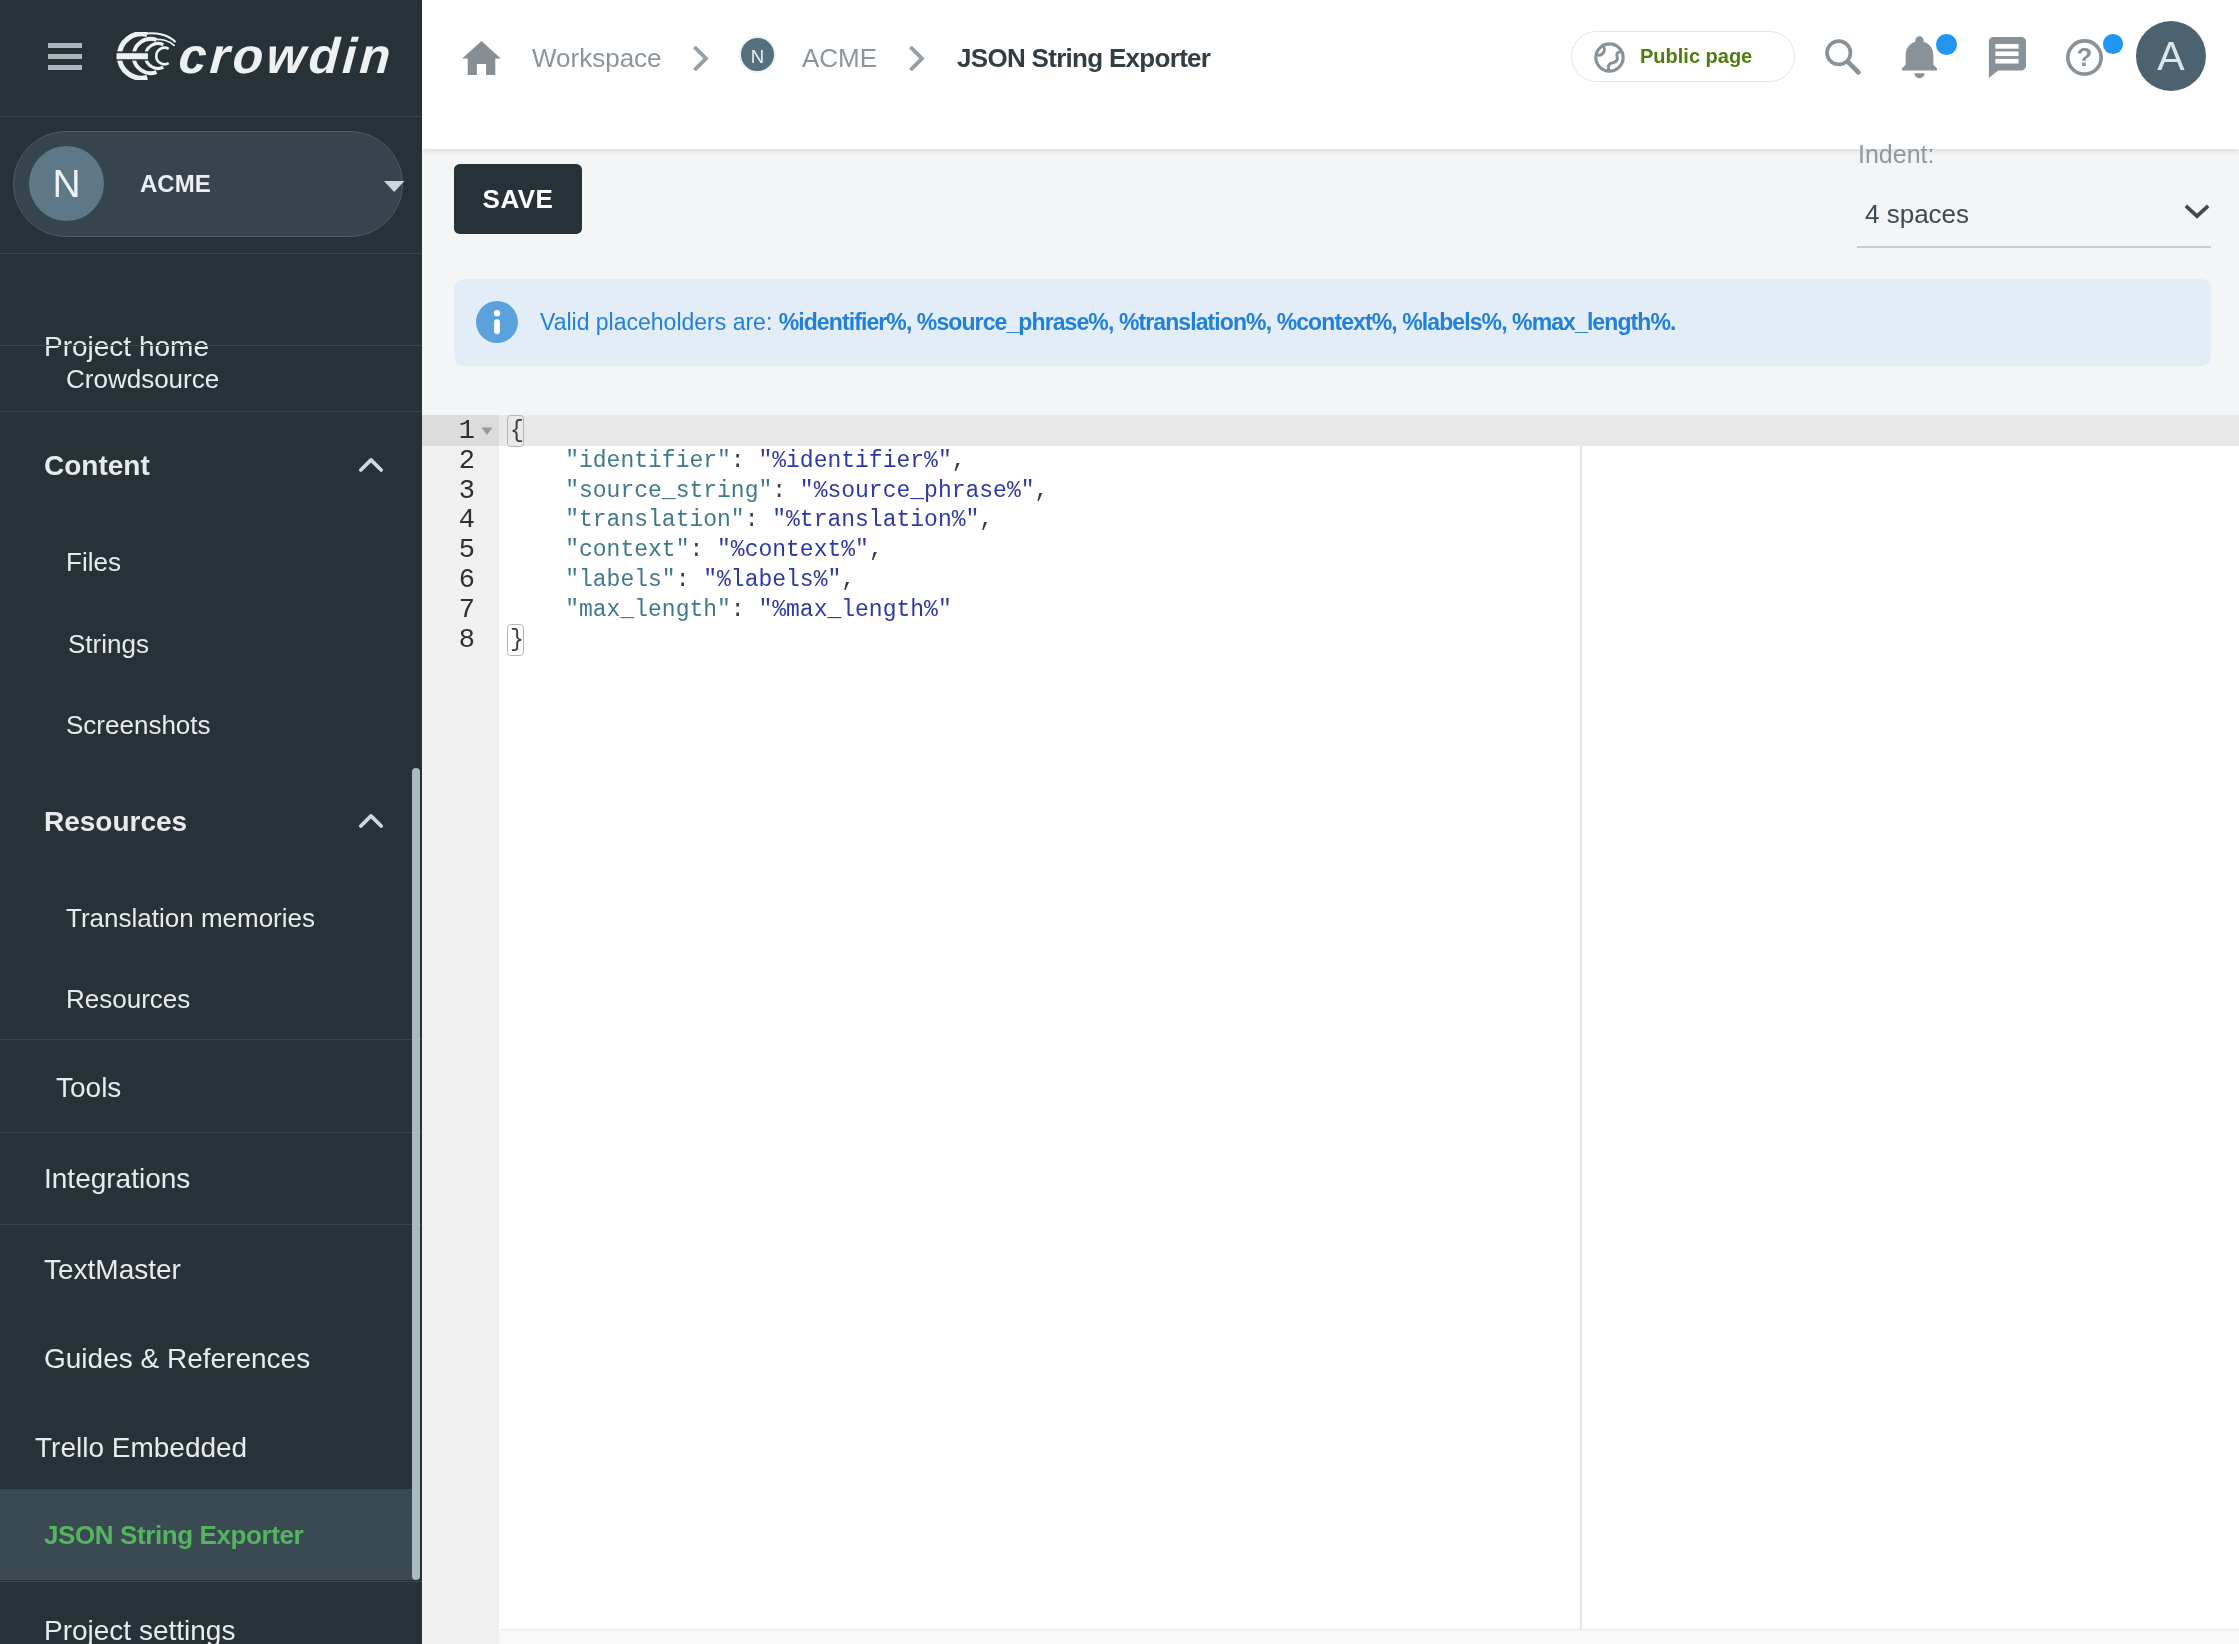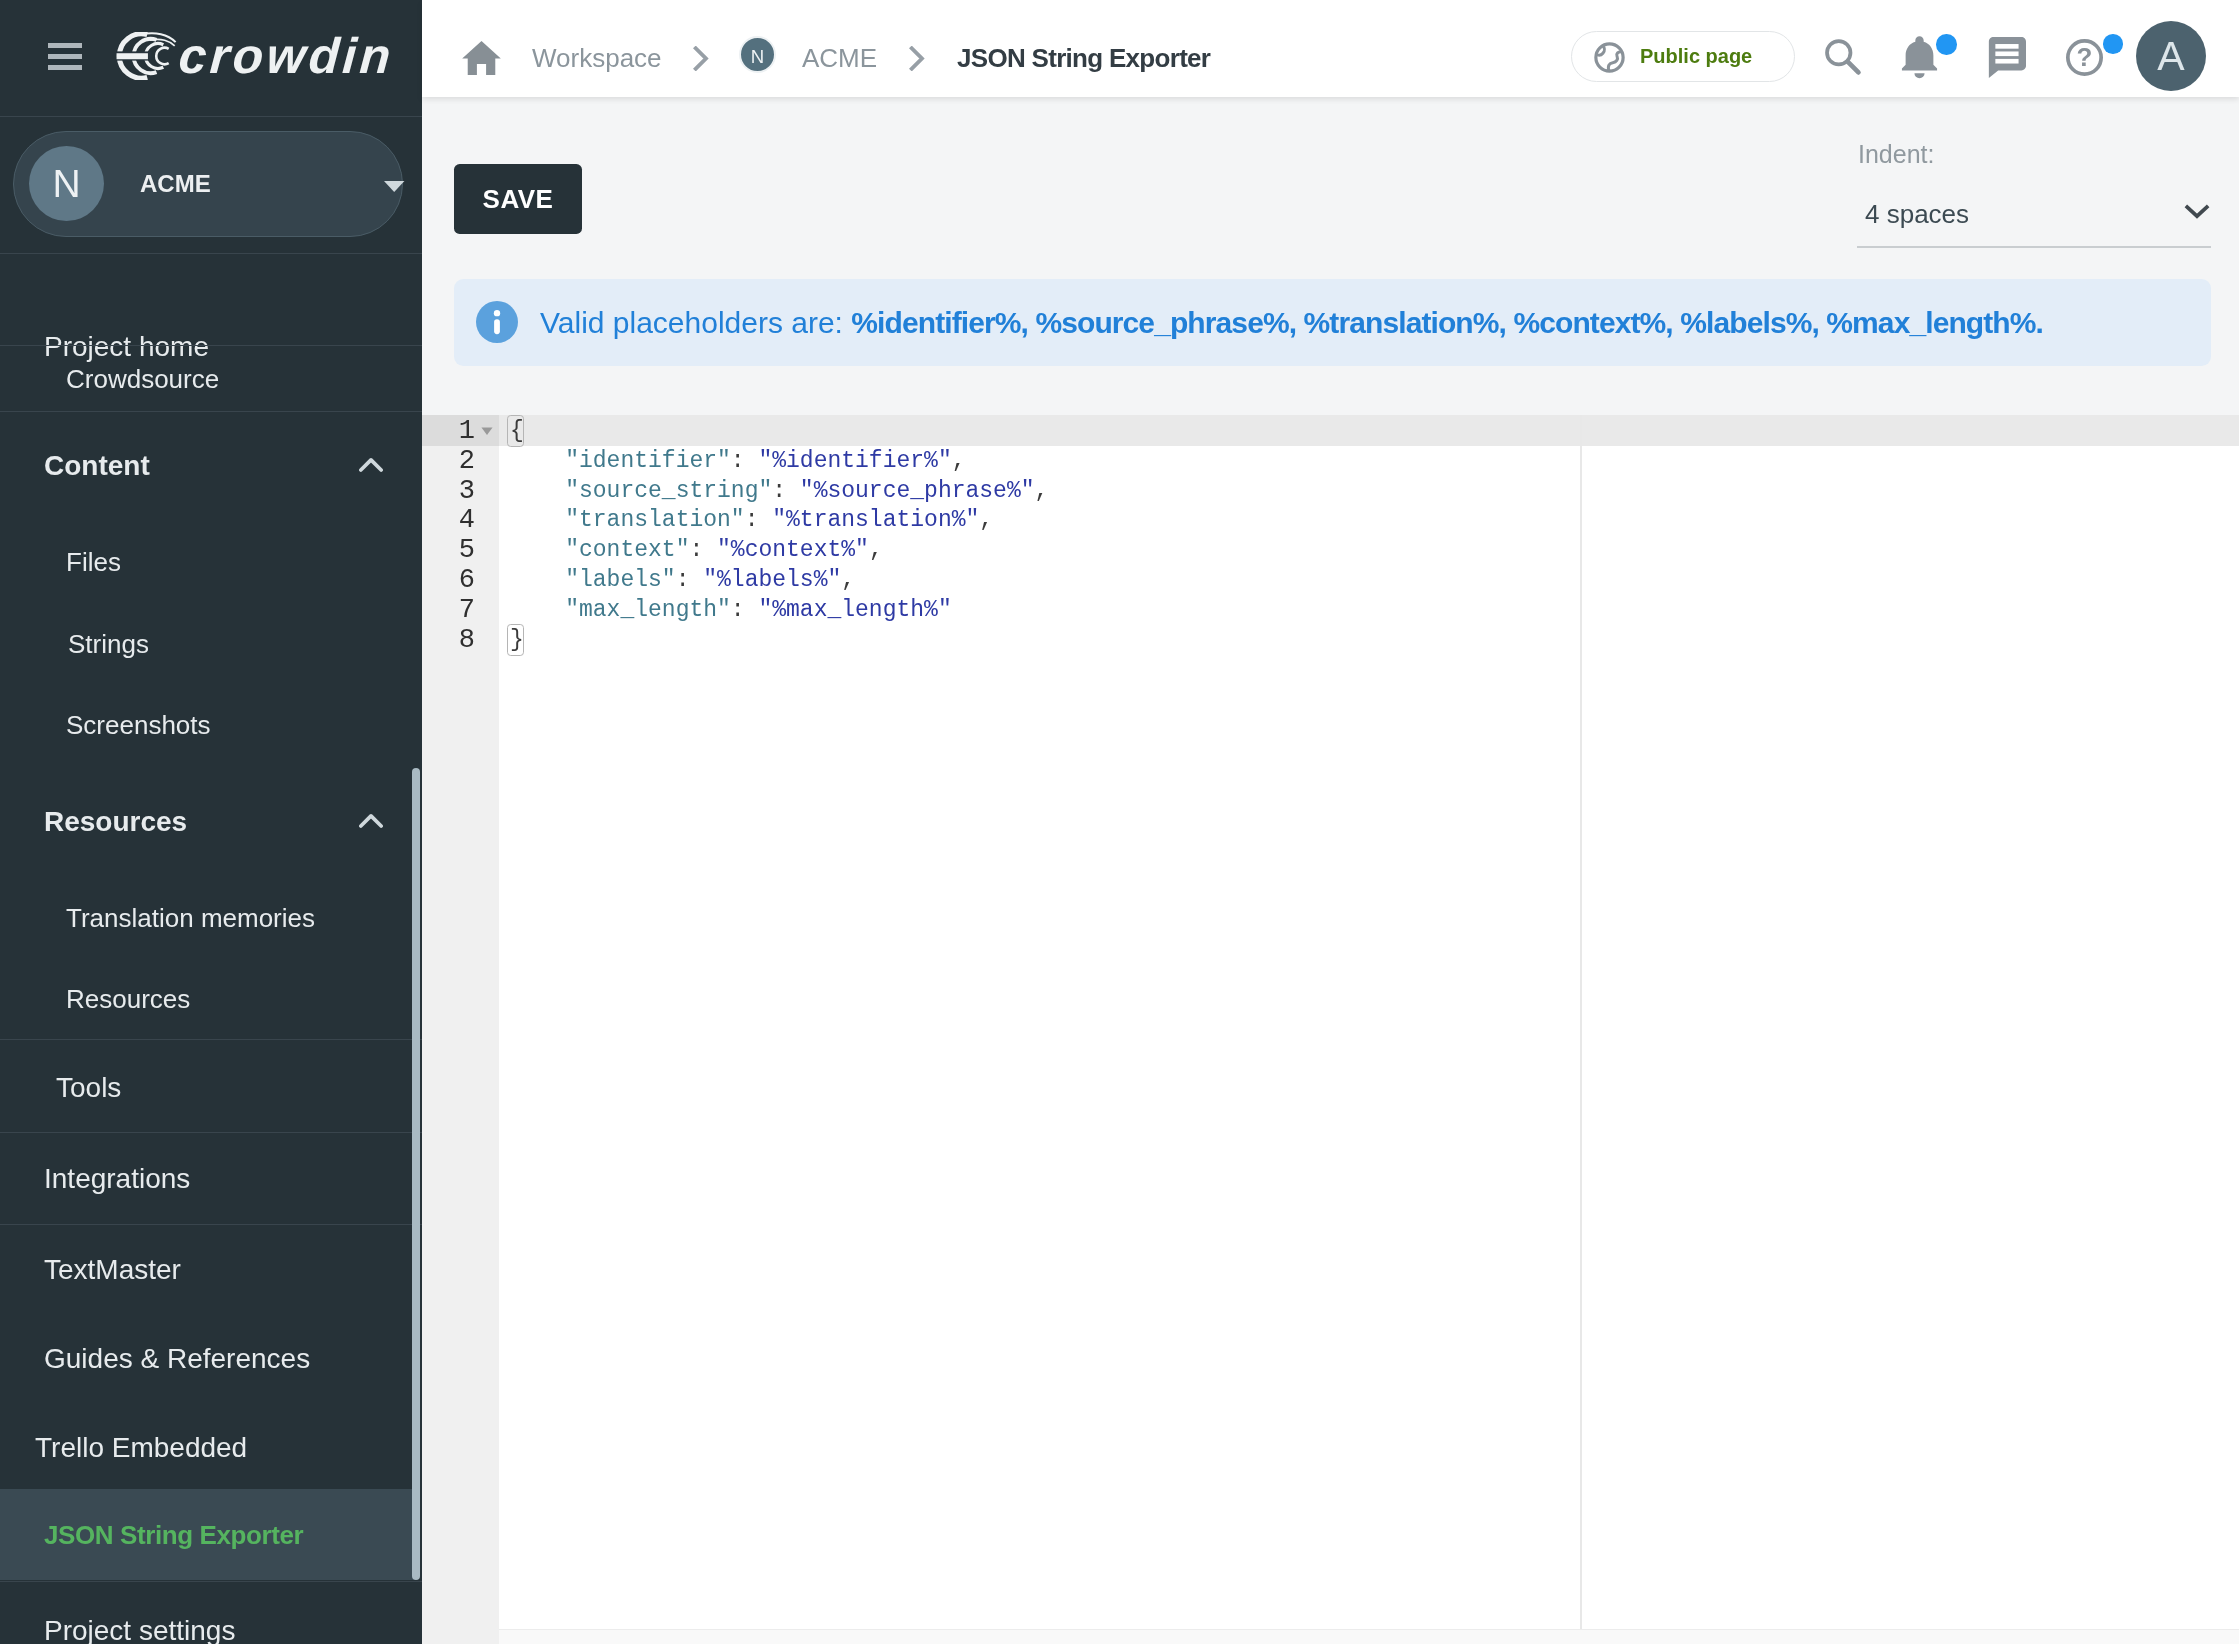--- a/index.html
+++ b/index.html
@@ -12,30 +12,30 @@
   .sb-divider { position:absolute; left:0; width:422px; height:0.9px; background:#39454d; }
   .sb-item { position:absolute; color:#e7ebed; font-size:28px; white-space:nowrap; }
   .sb-sub { font-size:26px; }
 
   
   #acmebox { position:absolute; left:13px; top:131px; width:390px; height:106px; background:#35444d; border:1.9px solid #4a5c66; border-radius:53px; }
   #acmeav { position:absolute; left:15px; top:14px; width:75px; height:75px; border-radius:50%; background:#5f7887; color:#eef2f4; font-size:39px; text-align:center; line-height:75px; }
   #acmename { position:absolute; left:126px; top:0; height:103px; line-height:103px; color:#eceff1; font-size:24px; font-weight:bold; }
 
   
-  #header { position:absolute; left:422px; top:0; width:1817px; height:97px; background:#ffffff; box-shadow:0 2.8px 5.6px rgba(0,0,0,0.10); }
+  #header { position:absolute; left:422px; top:0; width:1817px; height:149px; background:#ffffff; box-shadow:0 2.8px 5.6px rgba(0,0,0,0.10); }
   .crumb { position:absolute; top:0; height:117px; line-height:117px; font-size:26px; color:#8b959c; white-space:nowrap; }
 
   
   #save { position:absolute; left:454px; top:164px; width:128px; height:70px; background:#263238; border-radius:5.6px; color:#ffffff; font-size:26px; font-weight:bold; letter-spacing:0.5px; text-align:center; line-height:70px; }
   #indentlbl { position:absolute; left:1858px; top:140px; font-size:25px; color:#90999f; }
   #indentval { position:absolute; left:1865px; top:199px; font-size:26px; color:#3c4a52; }
   #indentline { position:absolute; left:1857px; top:246px; width:354px; height:1.9px; background:#c9cdd0; }
   #alert { position:absolute; left:454px; top:279px; width:1757px; height:87px; background:#e3edf8; border-radius:9.3px; }
-  #alerttext { position:absolute; left:86px; top:0; height:101px; line-height:87px; font-size:30px; color:#2180d8; white-space:nowrap; }
+  #alerttext { position:absolute; left:86px; top:0; height:101px; line-height:87px; font-size:23px; color:#2180d8; white-space:nowrap; }
   #alerttext b { letter-spacing:-0.9px; }
 
   
   #editor { position:absolute; left:422px; top:415px; width:1817px; height:1230px; background:#ffffff; font-family:"Liberation Mono", monospace; font-size:23px; }
   #gutter { position:absolute; left:0; top:0; width:77px; height:1230px; background:#f0f0f0; }
   .gnum { position:absolute; right:24px; width:52px; text-align:right; height:30px; line-height:30px; color:#2f2f2f; font-size:27px; }
   .cline { position:absolute; left:88px; height:30px; line-height:30px; white-space:pre; color:#3b3b3b; }
   .k { color:#40798c; }
   .v { color:#2e3aa4; }
   #printmargin { position:absolute; left:1158px; top:0; width:1.9px; height:1230px; background:#e8e8e8; }

